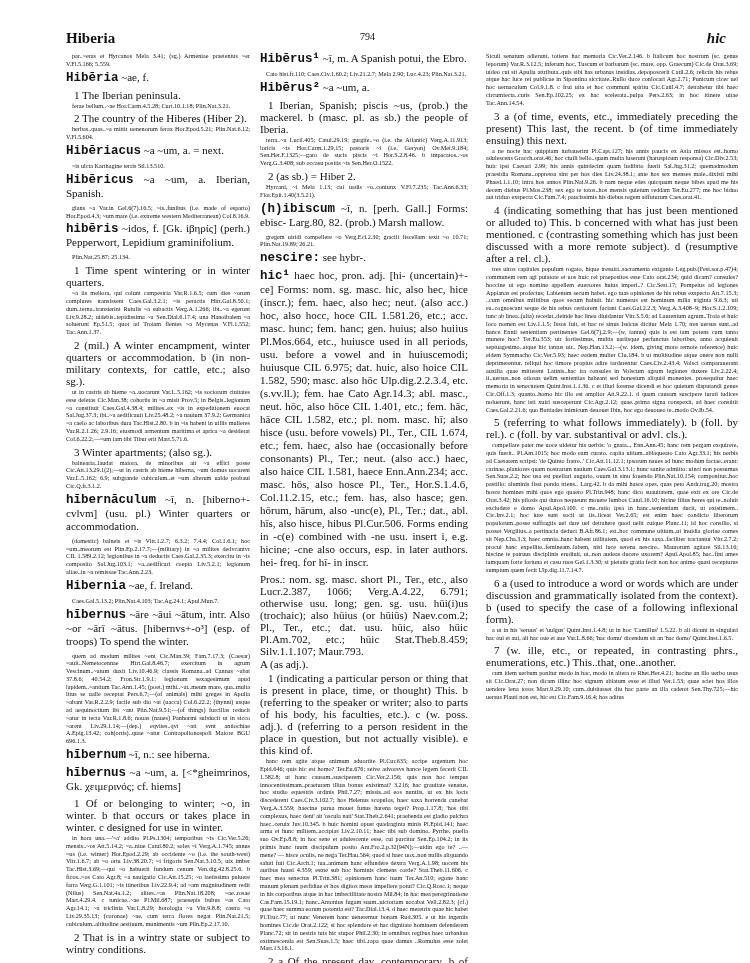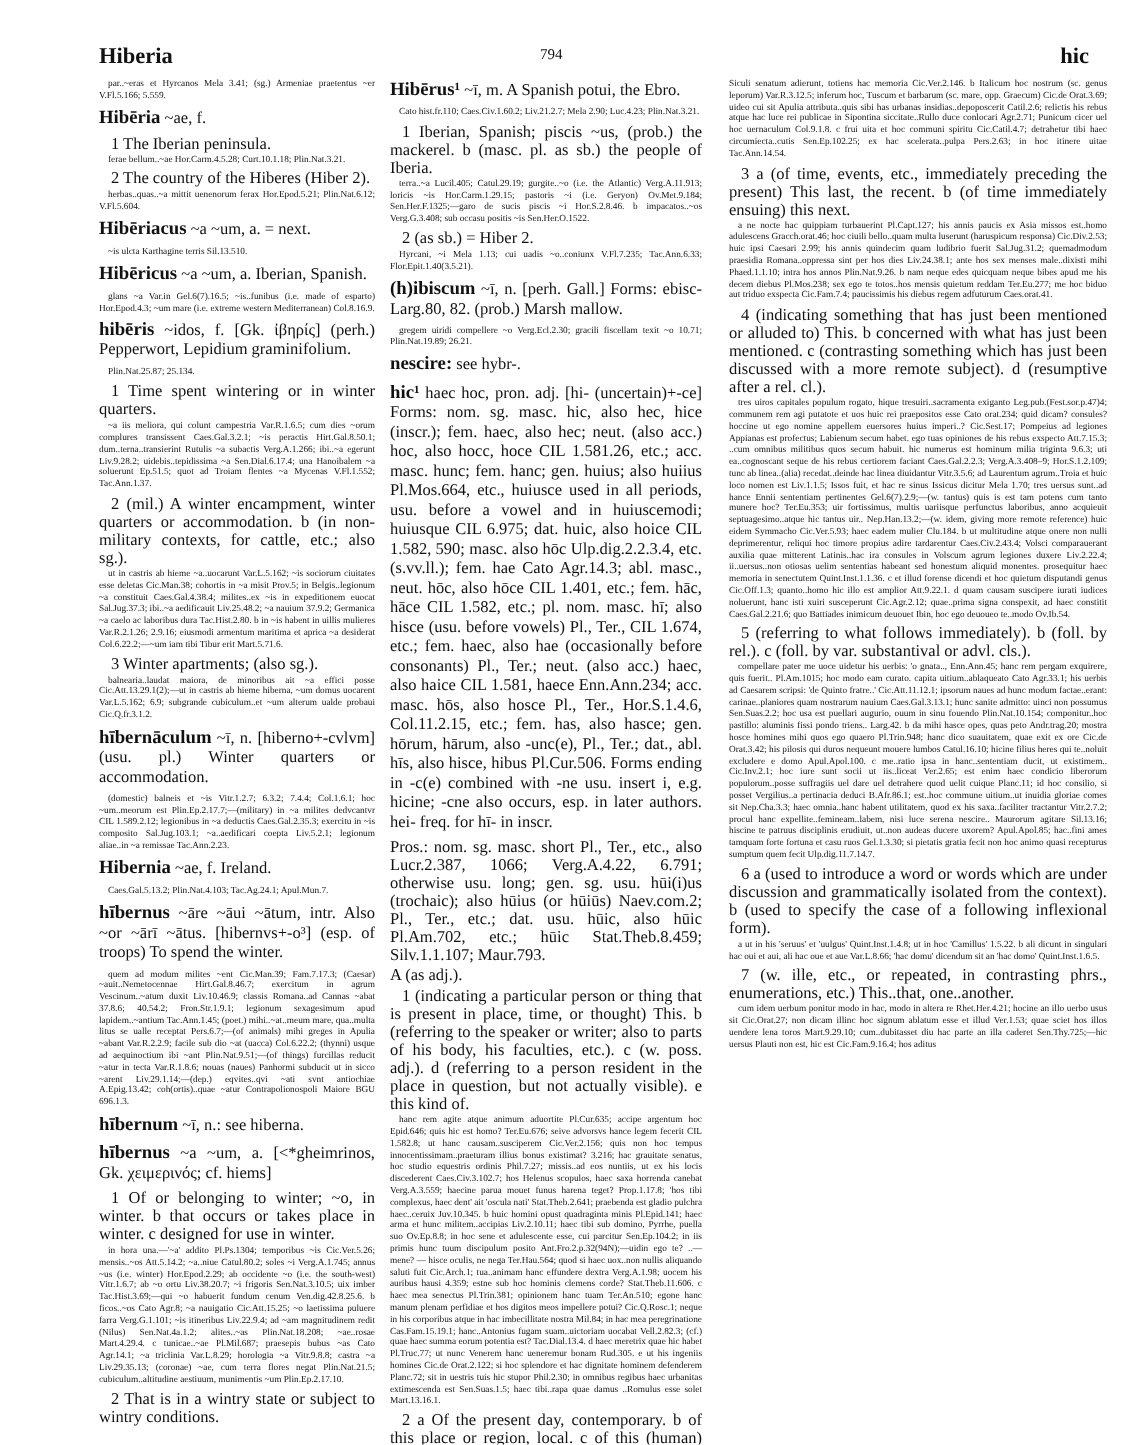--- a/index.html
+++ b/index.html
@@ -1,27 +1,27 @@
 <!DOCTYPE html>
 <html><head>
 <meta charset="utf-8">
 <style>
   html, body { margin: 0; padding: 0; background: #ffffff; }
   body { width: 750px; height: 963px; overflow: hidden; position: relative; color: #111; font-family: "Liberation Serif", "DejaVu Serif", serif; }
   .page { position: absolute; left: 0; top: 0; width: 742px; height: 963px; }
   .running-head { position: absolute; top: 30px; font-weight: bold; font-size: 15px; }
   .rh-left { left: 66px; }
-  .rh-right { right: 16px; }
+  .rh-right { right: 16px; font-style: italic; }
   .page-num { position: absolute; top: 31px; left: 360px; font-size: 10px; text-align: right; }
   .col { position: absolute; top: 52px; font-size: 6.2px; line-height: 8.4px; text-align: justify; }
   .col1 { left: 66px; width: 184px; }
   .col2 { left: 260px; width: 208px; }
   .col3 { left: 486px; width: 252px; }
   .entry { margin: 0 0 4px 0; }
-  .hw { font-size: 12.5px; line-height: 14px; font-weight: bold; }
+  .hw { font-size: 12.5px; line-height: 14px; font-weight: bold; font-family: Liberation Mono, monospace; }
   .gram { font-size: 11px; line-height: 13px; }
   .def { font-size: 11px; line-height: 12px; margin: 2px 0 1px 0; text-indent: 8px; }
   .def-plain { font-size: 11px; line-height: 12px; margin: 1px 0; }
   .cit { font-size: 6.2px; line-height: 7.8px; text-indent: 6px; margin: 0 0 3px 0; }
   .cit.noindent { text-indent: 0; }
 </style>
 </head>
 <body>
 
 <div class="page">
@@ -56,20 +56,21 @@
       <div class="cit">quem ad modum milites ~ent Cic.Man.39; Fam.7.17.3; (Caesar) ~auit..Nemetocennae Hirt.Gal.8.46.7; exercitum in agrum Vescinum..~atum duxit Liv.10.46.9; classis Romana..ad Cannas ~abat 37.8.6; 40.54.2; Fron.Str.1.9.1; legionum sexagesimum apud lapidem..~antium Tac.Ann.1.45; (poet.) mihi..~at..meum mare, qua..multa litus se ualle receptat Pers.6.7;—(of animals) mihi greges in Apulia ~abant Var.R.2.2.9; facile sub dio ~at (uacca) Col.6.22.2; (thynni) usque ad aequinoctium ibi ~ant Plin.Nat.9.51;—(of things) furcillas reducit ~atur in tecta Var.R.1.8.6; nouas (naues) Panhormi subducit ut in sicco ~arent Liv.29.1.14;—(dep.) eqvites..qvi ~ati svnt antiochiae A.Epig.13.42; coh(ortis)..quae ~atur Contrapolionospoli Maiore BGU 696.1.3.</div>
       <div class="entry"><span class="hw">hībernum</span><span class="gram"> ~ī, n.: see hiberna.</span></div>
       <div class="entry"><span class="hw">hībernus</span><span class="gram"> ~a ~um, a. [&lt;*gheimrinos, Gk. χειμερινός; cf. hiems]</span></div>
       <div class="def">1 Of or belonging to winter; ~o, in winter. b that occurs or takes place in winter. c designed for use in winter.</div>
       <div class="cit">in hora una.—'~a' addito Pl.Ps.1304; temporibus ~is Cic.Ver.5.26; mensis..~os Att.5.14.2; ~a..niue Catul.80.2; soles ~i Verg.A.1.745; annus ~us (i.e. winter) Hor.Epod.2.29; ab occidente ~o (i.e. the south-west) Vitr.1.6.7; ab ~o ortu Liv.38.20.7; ~i frigoris Sen.Nat.3.10.5; uix imber Tac.Hist.3.69;—qui ~o habuerit fundum cenum Ven.dig.42.8.25.6. b ficos..~os Cato Agr.8; ~a nauigatio Cic.Att.15.25; ~o laetissima puluere farra Verg.G.1.101; ~is itineribus Liv.22.9.4; ad ~am magnitudinem redit (Nilus) Sen.Nat.4a.1.2; alites..~as Plin.Nat.18.208; ~ae..rosae Mart.4.29.4. c tunicae..~ae Pl.Mil.687; praesepis bubus ~as Cato Agr.14.1; ~a triclinia Var.L.8.29; horologia ~a Vitr.9.8.8; castra ~a Liv.29.35.13; (coronae) ~ae, cum terra flores negat Plin.Nat.21.5; cubiculum..altitudine aestiuum, munimentis ~um Plin.Ep.2.17.10.</div>
       <div class="def">2 That is in a wintry state or subject to wintry conditions.</div>
     </div>
   <div class="col col2">
       <div class="entry"><span class="hw">Hibērus¹</span><span class="gram"> ~ī, m. A Spanish potui, the Ebro.</span></div>
       <div class="cit">Cato hist.fr.110; Caes.Civ.1.60.2; Liv.21.2.7; Mela 2.90; Luc.4.23; Plin.Nat.3.21.</div>
+      <div class="entry"><span class="hw">Hibērus²</span><span class="gram"> ~a ~um, a.</span></div>
       <div class="def">1 Iberian, Spanish; piscis ~us, (prob.) the mackerel. b (masc. pl. as sb.) the people of Iberia.</div>
       <div class="cit">terra..~a Lucil.405; Catul.29.19; gurgite..~o (i.e. the Atlantic) Verg.A.11.913; loricis ~is Hor.Carm.1.29.15; pastoris ~i (i.e. Geryon) Ov.Met.9.184; Sen.Her.F.1325;—garo de sucis piscis ~i Hor.S.2.8.46. b impacatos..~os Verg.G.3.408; sub occasu positis ~is Sen.Her.O.1522.</div>
       <div class="def">2 (as sb.) = Hiber 2.</div>
       <div class="cit">Hyrcani, ~i Mela 1.13; cui uadis ~o..coniunx V.Fl.7.235; Tac.Ann.6.33; Flor.Epit.1.40(3.5.21).</div>
       <div class="entry"><span class="hw">(h)ibiscum</span><span class="gram"> ~ī, n. [perh. Gall.] Forms: ebisc- Larg.80, 82. (prob.) Marsh mallow.</span></div>
       <div class="cit">gregem uiridi compellere ~o Verg.Ecl.2.30; gracili fiscellam texit ~o 10.71; Plin.Nat.19.89; 26.21.</div>
       <div class="entry"><span class="hw">nescire:</span><span class="gram"> see hybr-.</span></div>
       <div class="entry" style="font-size: 11px; line-height: 12.4px; text-align: justify;"><span class="hw">hic¹</span><span class="gram"> haec hoc, pron. adj. [hi- (uncertain)+-ce] Forms: nom. sg. masc. hic, also hec, hice (inscr.); fem. haec, also hec; neut. (also acc.) hoc, also hocc, hoce CIL 1.581.26, etc.; acc. masc. hunc; fem. hanc; gen. huius; also huiius Pl.Mos.664, etc., huiusce used in all periods, usu. before a vowel and in huiuscemodi; huiusque CIL 6.975; dat. huic, also hoice CIL 1.582, 590; masc. also hōc Ulp.dig.2.2.3.4, etc. (s.vv.ll.); fem. hae Cato Agr.14.3; abl. masc., neut. hōc, also hōce CIL 1.401, etc.; fem. hāc, hāce CIL 1.582, etc.; pl. nom. masc. hī; also hisce (usu. before vowels) Pl., Ter., CIL 1.674, etc.; fem. haec, also hae (occasionally before consonants) Pl., Ter.; neut. (also acc.) haec, also haice CIL 1.581, haece Enn.Ann.234; acc. masc. hōs, also hosce Pl., Ter., Hor.S.1.4.6, Col.11.2.15, etc.; fem. has, also hasce; gen. hōrum, hārum, also -unc(e), Pl., Ter.; dat., abl. hīs, also hisce, hibus Pl.Cur.506. Forms ending in -c(e) combined with -ne usu. insert i, e.g. hicine; -cne also occurs, esp. in later authors. hei- freq. for hī- in inscr.</span></div>
       <div class="def-plain">Pros.: nom. sg. masc. short Pl., Ter., etc., also Lucr.2.387, 1066; Verg.A.4.22, 6.791; otherwise usu. long; gen. sg. usu. hūi(i)us (trochaic); also hūius (or hūiūs) Naev.com.2; Pl., Ter., etc.; dat. usu. hūic, also hūic Pl.Am.702, etc.; hūic Stat.Theb.8.459; Silv.1.1.107; Maur.793.</div>
       <div class="def-plain">A (as adj.).</div>

